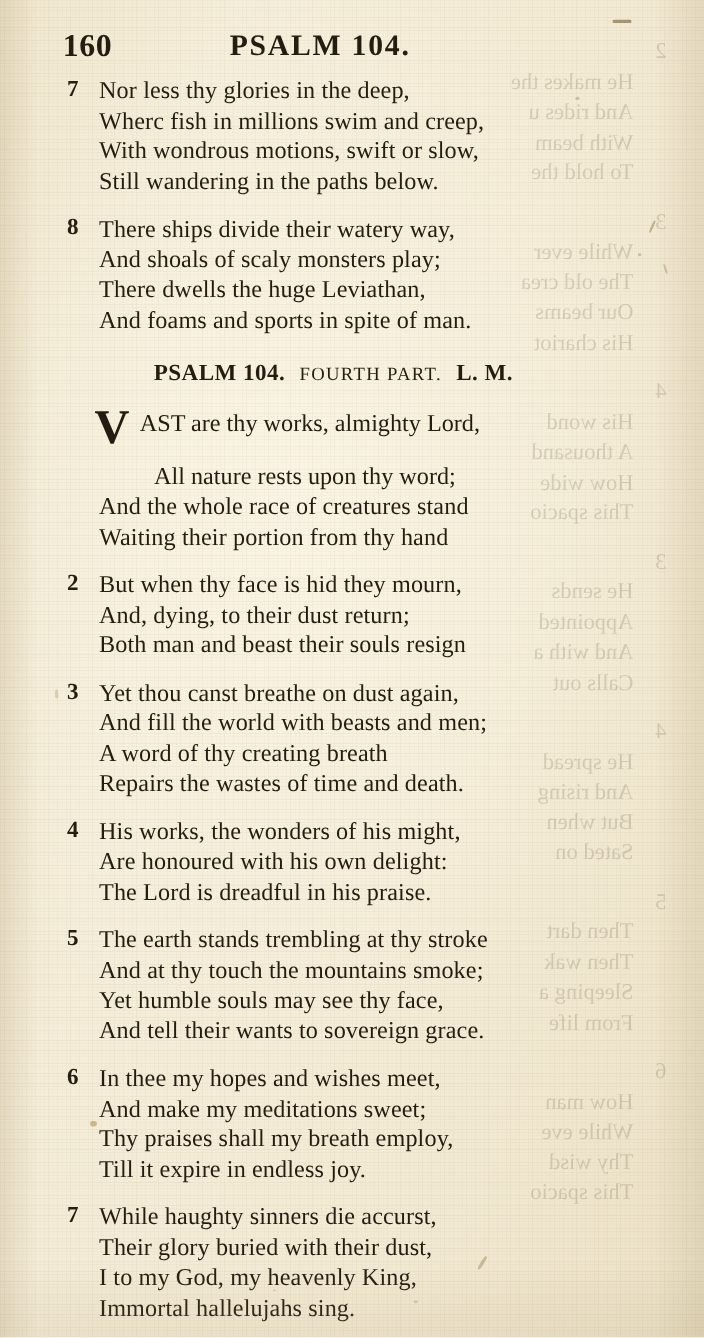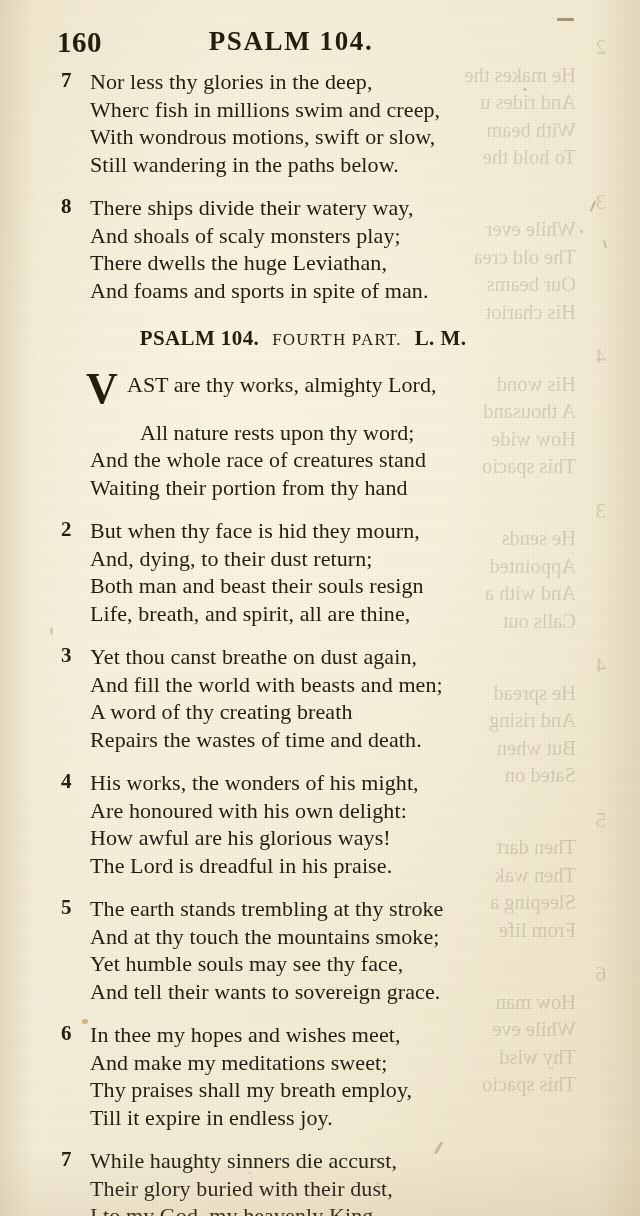--- a/index.html
+++ b/index.html
@@ -299,36 +299,34 @@
       <div class="line-drop line-indent">All nature rests upon thy word;</div>
       <div class="line">And the whole race of creatures stand</div>
       <div class="line">Waiting their portion from thy hand</div>
     </div>
 
     <div class="stanza">
       <div class="vnum">2</div>
       <div class="line">But when thy face is hid they mourn,</div>
       <div class="line">And, dying, to their dust return;</div>
       <div class="line">Both man and beast their souls resign</div>
-      <div class="line">Life, breath, and spirit, all are thine,</div>
     </div>
 
     <div class="stanza">
       <div class="vnum">3</div>
       <div class="line">Yet thou canst breathe on dust again,</div>
       <div class="line">And fill the world with beasts and men;</div>
       <div class="line">A word of thy creating breath</div>
       <div class="line">Repairs the wastes of time and death.</div>
     </div>
 
     <div class="stanza">
       <div class="vnum">4</div>
       <div class="line">His works, the wonders of his might,</div>
       <div class="line">Are honoured with his own delight:</div>
-      <div class="line">How awful are his glorious ways!</div>
       <div class="line">The Lord is dreadful in his praise.</div>
     </div>
 
     <div class="stanza">
       <div class="vnum">5</div>
       <div class="line">The earth stands trembling at thy stroke</div>
       <div class="line">And at thy touch the mountains smoke;</div>
       <div class="line">Yet humble souls may see thy face,</div>
       <div class="line">And tell their wants to sovereign grace.</div>
     </div>

